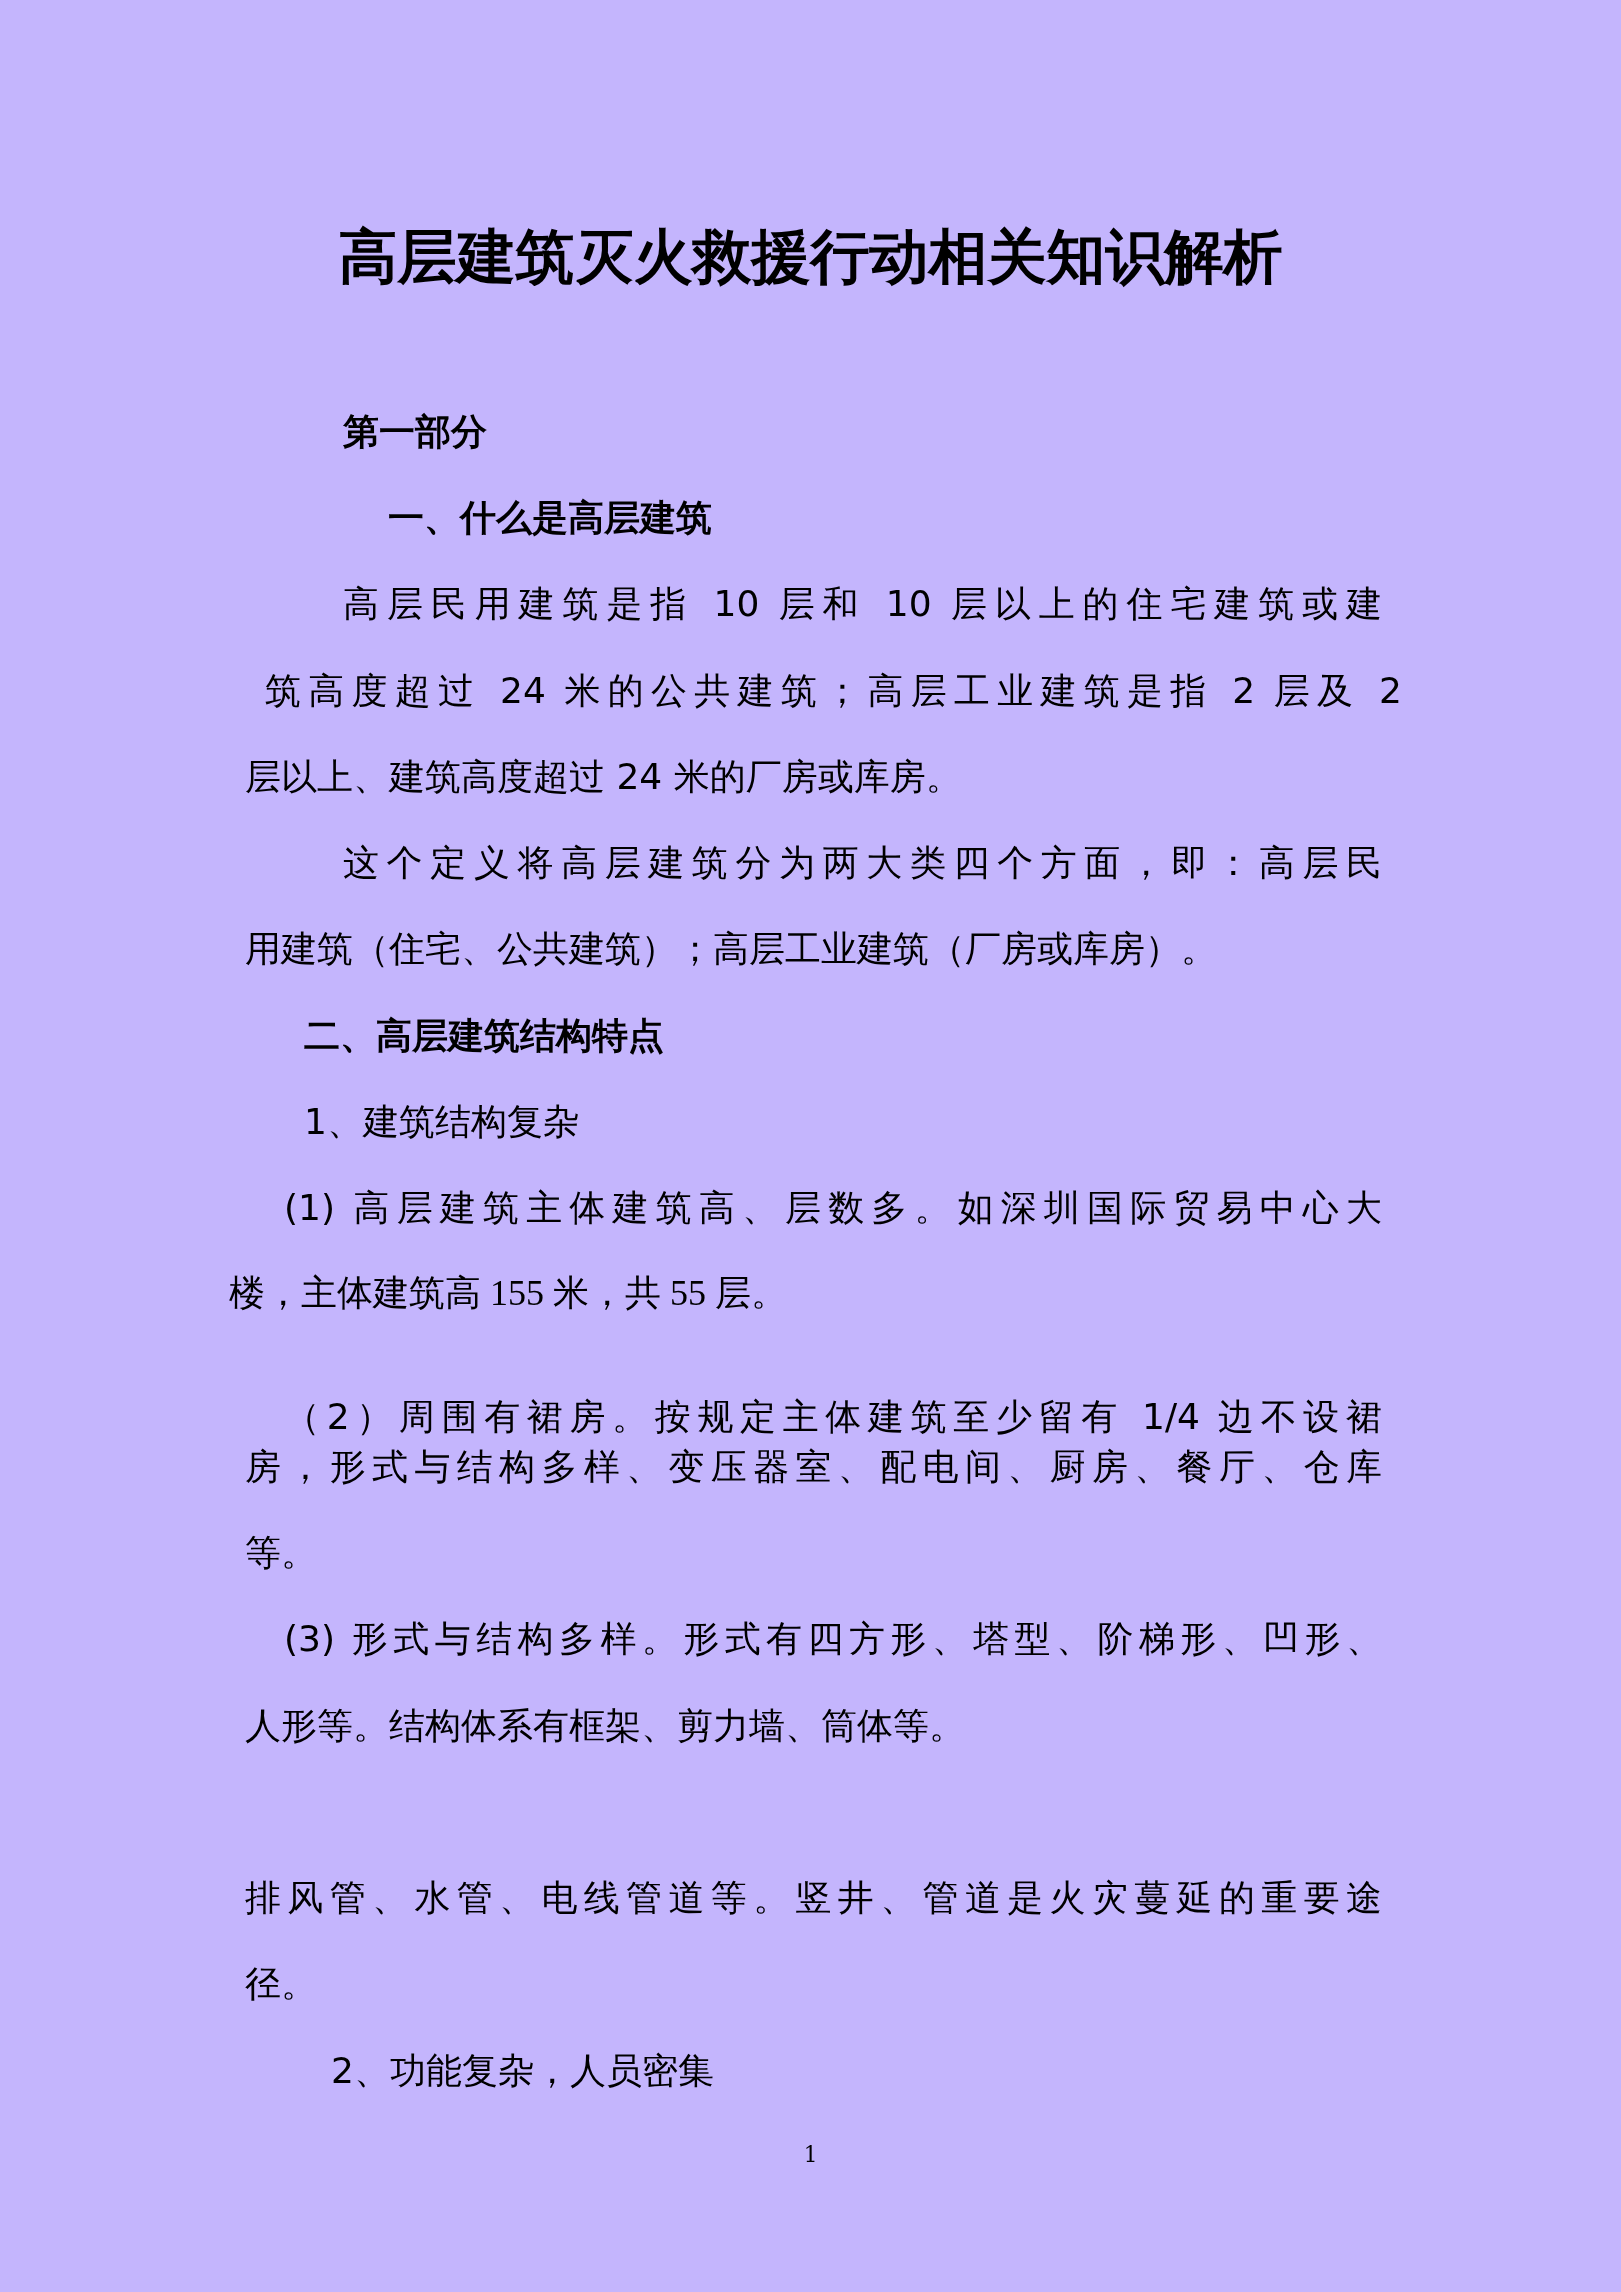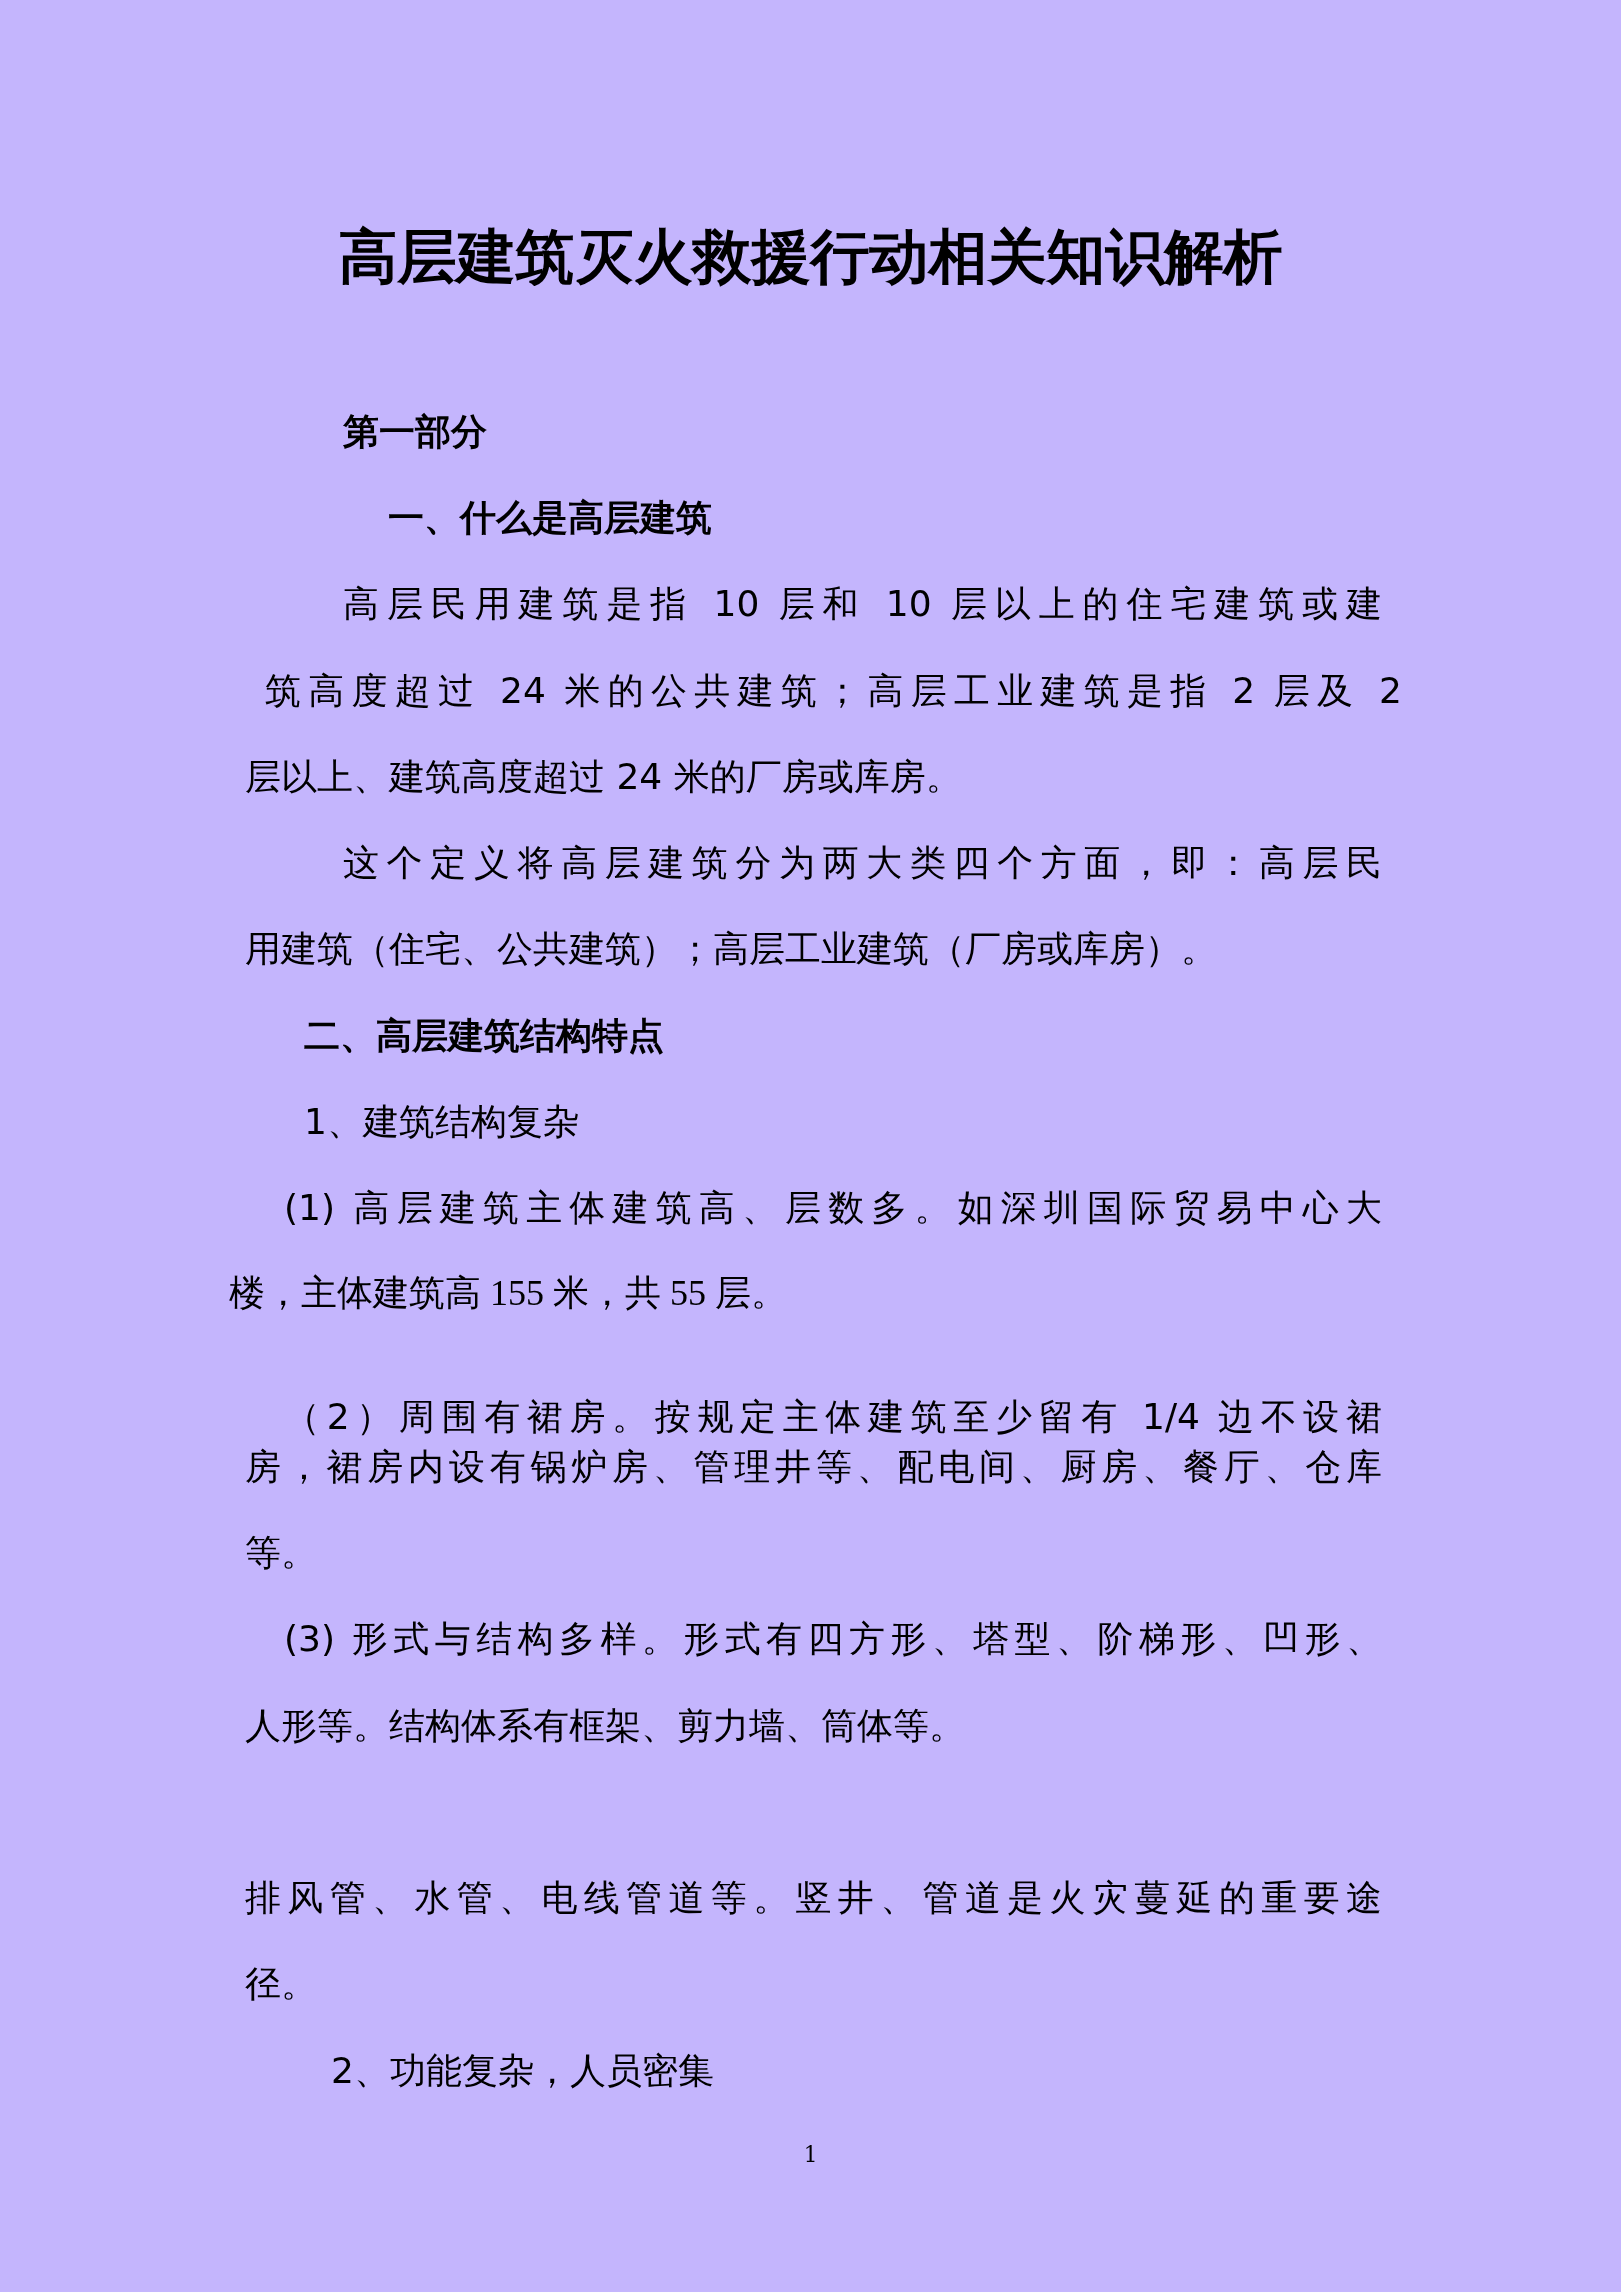--- a/index.html
+++ b/index.html
@@ -72,21 +72,21 @@
   <div class="line" style="left:245px; top:921px;">用建筑（住宅、公共建筑）；高层工业建筑（厂房或库房）。</div>
   <div class="line just" style="left:343px; top:835px; width:1039px;">这个定义将高层建筑分为两大类四个方面，即：高层民</div>
 
   <div class="line bold" style="left:304px; top:1008px;">二、高层建筑结构特点</div>
   <div class="line" style="left:304px; top:1094px;">1、建筑结构复杂</div>
 
   <div class="line just" style="left:284px; top:1180px; width:1098px;">(1) 高层建筑主体建筑高、层数多。如深圳国际贸易中心大</div>
   <div class="line" style="left:229px; top:1266px;font-family:Liberation Serif, serif;">楼，主体建筑高 155 米，共 55 层。</div>
 
   <div class="line just" style="left:284px; top:1353px; width:1098px;margin-top:36px;">（2）周围有裙房。按规定主体建筑至少留有 1/4 边不设裙</div>
-  <div class="line just" style="left:245px; top:1439px;">房，裙房内设有锅炉房、管理井等、配电间、厨房、餐厅、仓库</div>
+  <div class="line just" style="left:245px; top:1439px;">房，形式与结构多样、变压器室、配电间、厨房、餐厅、仓库</div>
   <div class="line" style="left:245px; top:1525px;">等。</div>
 
   <div class="line just" style="left:284px; top:1611px; width:1098px;">(3) 形式与结构多样。形式有四方形、塔型、阶梯形、凹形、</div>
   <div class="line" style="left:245px; top:1698px;">人形等。结构体系有框架、剪力墙、筒体等。</div>
 
   <div class="line just" style="left:245px; top:1870px;">排风管、水管、电线管道等。竖井、管道是火灾蔓延的重要途</div>
   <div class="line" style="left:245px; top:1956px;">径。</div>
 
   <div class="line" style="left:331px; top:2043px;">2、功能复杂，人员密集</div>
 

